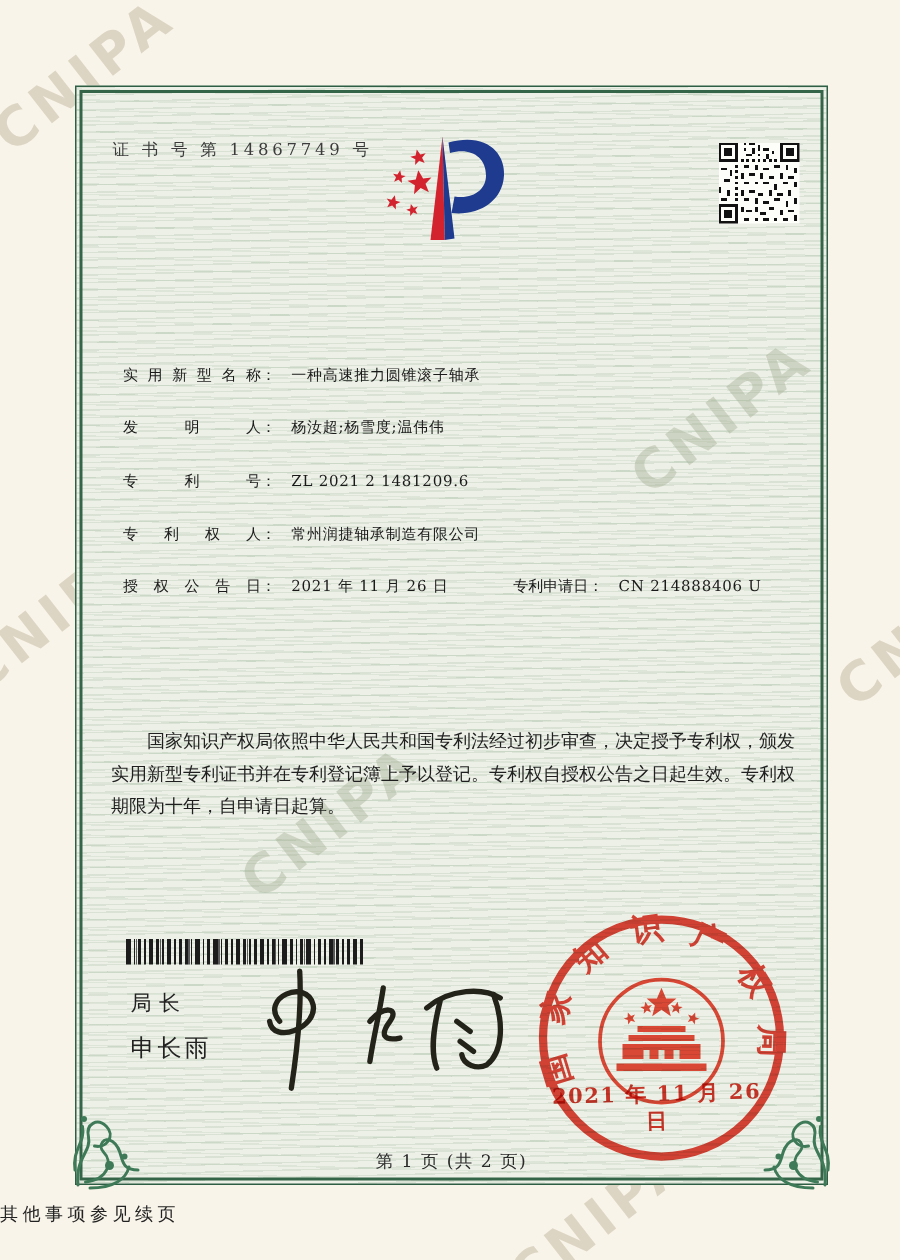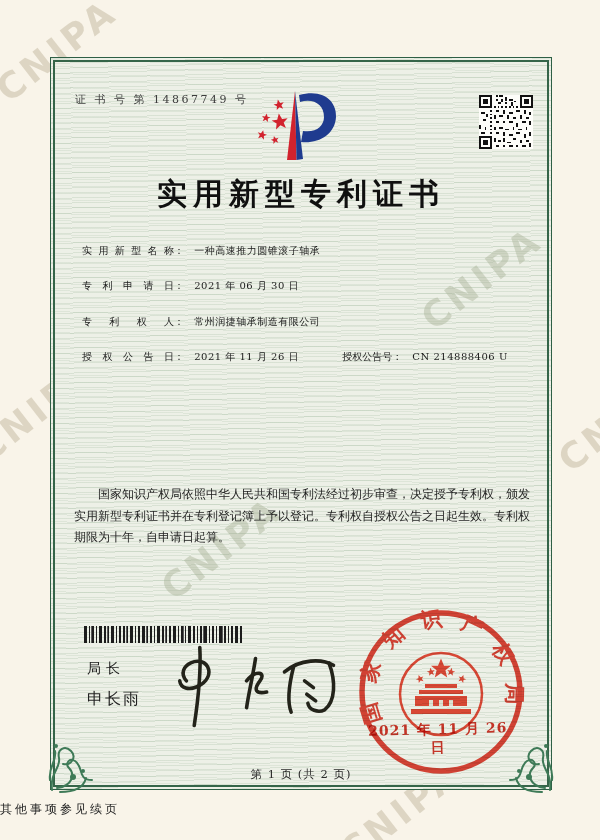--- a/index.html
+++ b/index.html
@@ -152,39 +152,42 @@
         <g fill="#d2232e">
           <use href="#star" transform="translate(25,17) scale(0.55) rotate(-12)"></use>
           <use href="#star" transform="translate(12,30) scale(0.45) rotate(10)"></use>
           <use href="#star" transform="translate(26,34) scale(0.85) rotate(-8)"></use>
           <use href="#star" transform="translate(8,47) scale(0.5) rotate(14)"></use>
           <use href="#star" transform="translate(21,52) scale(0.42) rotate(-15)"></use>
         </g>
       </svg>
     </div>
 
-    <div class="title">实用新型专利证书</div>
 
     <div class="fields">
       <div class="frow">
         <span class="flabel">实用新型名称</span><span class="fcolon">：</span>
         <span class="fvalue">一种高速推力圆锥滚子轴承</span>
       </div>
       <div class="frow">
-        <span class="flabel">专利申请日</span><span class="fcolon">：</span>
-        <span class="fvalue">2021 年 06 月 30 日</span>
+        <span class="flabel">发明人</span><span class="fcolon">：</span>
+        <span class="fvalue">杨汝超;杨雪度;温伟伟</span>
+      </div>
+      <div class="frow">
+        <span class="flabel">专利号</span><span class="fcolon">：</span>
+        <span class="fvalue">ZL 2021 2 1481209.6</span>
       </div>
       <div class="frow">
         <span class="flabel">专利权人</span><span class="fcolon">：</span>
         <span class="fvalue">常州润捷轴承制造有限公司</span>
       </div>
       <div class="frow">
         <span class="flabel">授权公告日</span><span class="fcolon">：</span>
         <span class="fvalue">2021 年 11 月 26 日</span>
-        <span class="pair2">授权公告号</span><span class="fcolon">：</span>
+        <span class="pair2">专利申请日</span><span class="fcolon">：</span>
         <span class="fvalue">CN 214888406 U</span>
       </div>
     </div>
 
     <div class="paragraphs">
       <p>国家知识产权局依照中华人民共和国专利法经过初步审查，决定授予专利权，颁发实用新型专利证书并在专利登记簿上予以登记。专利权自授权公告之日起生效。专利权期限为十年，自申请日起算。</p>
     </div>
 
     <div class="barcode">
       <svg viewBox="0 0 158 17" preserveAspectRatio="none" shape-rendering="crispEdges">

